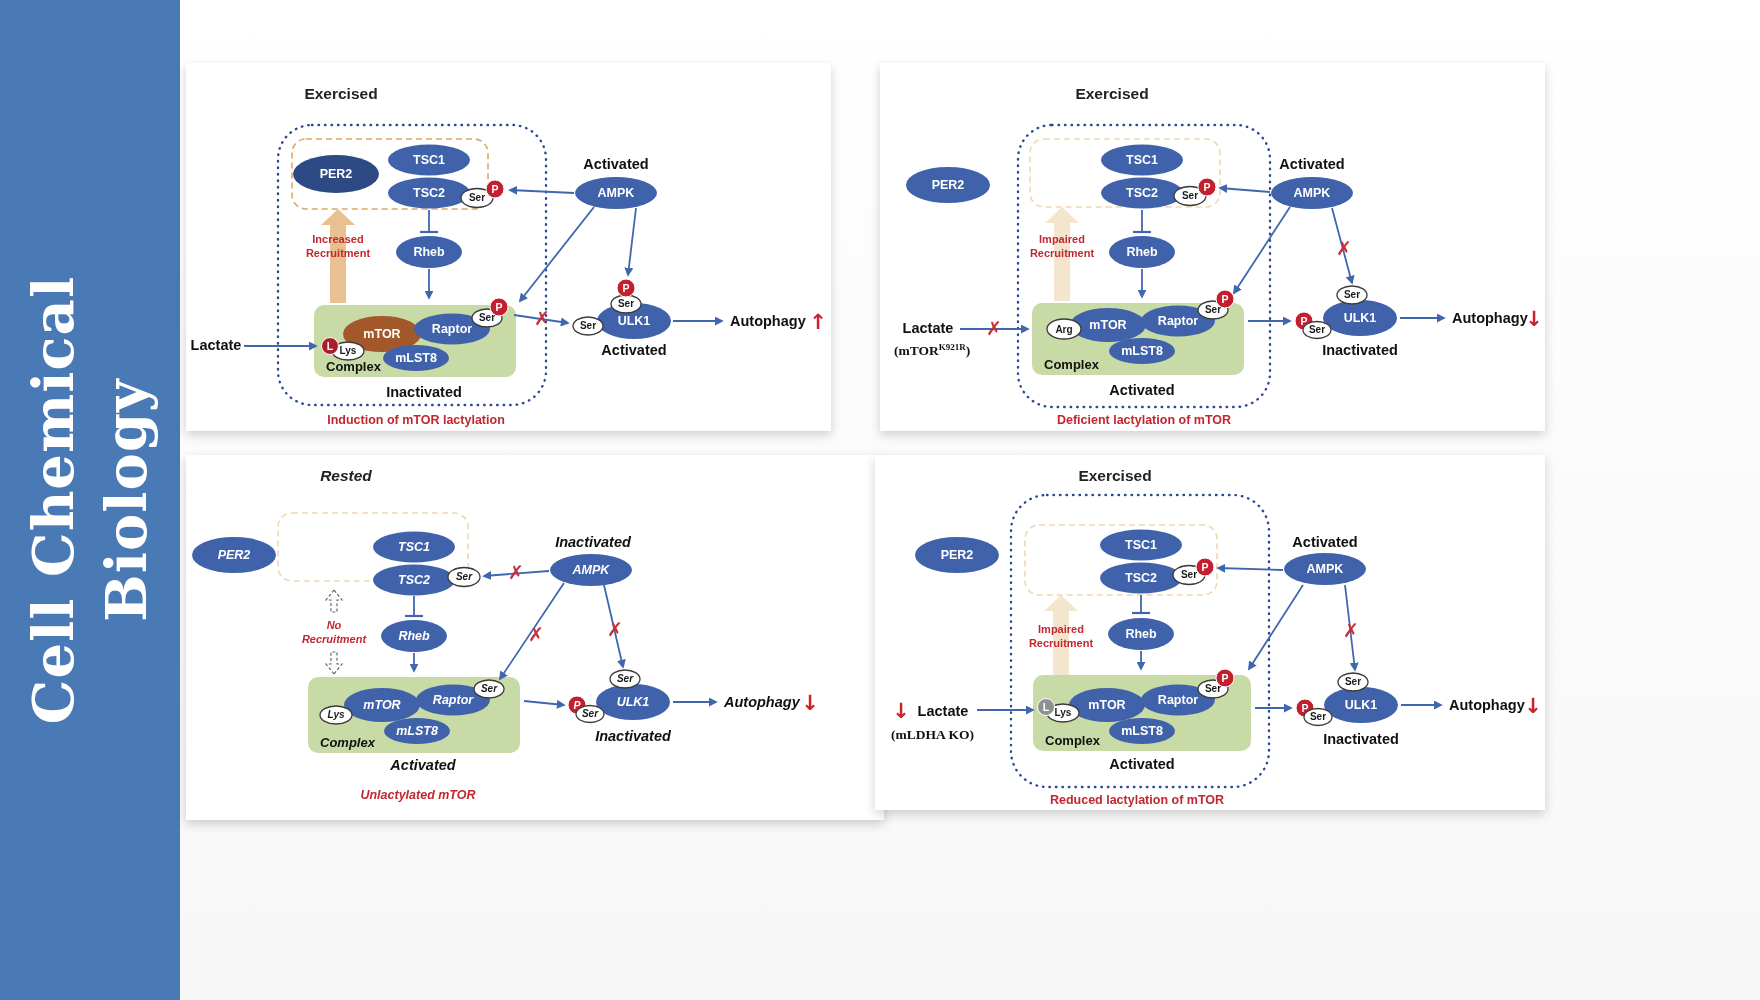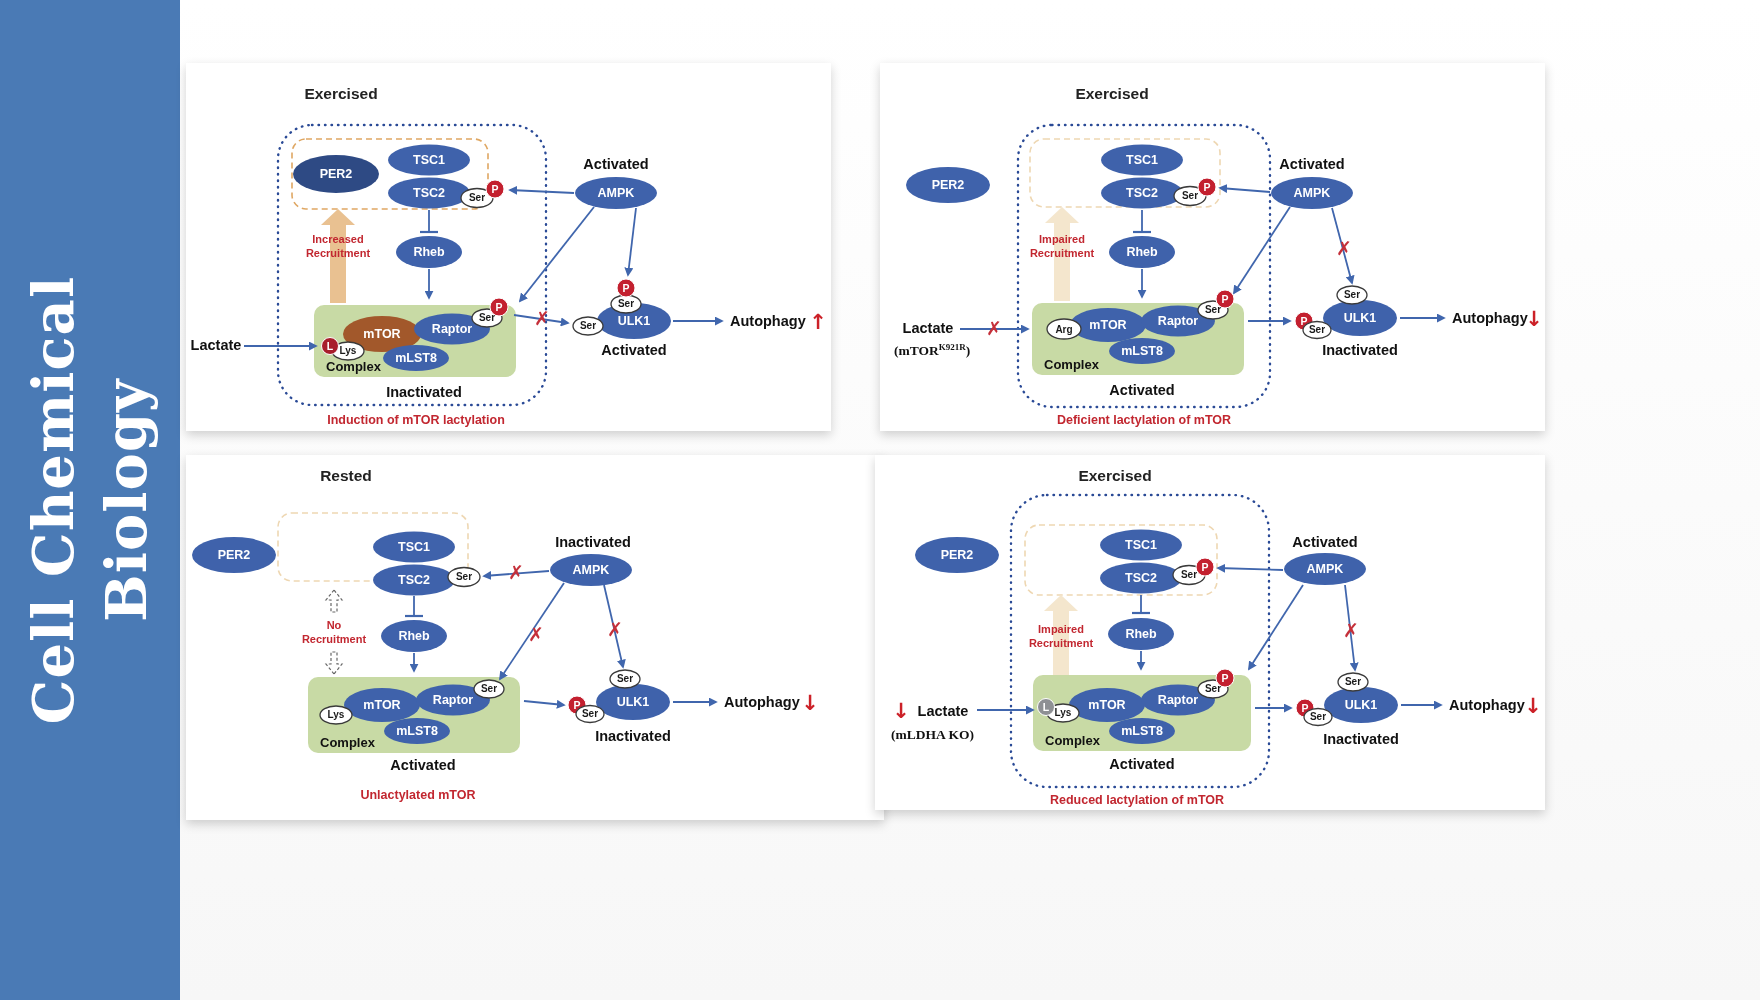--- a/index.html
+++ b/index.html
@@ -263,21 +263,21 @@
         <text x="480" y="292" class="state-label">Inactivated</text>
       </g>
 
       <text x="572" y="260" class="plain-label">Autophagy</text>
       <text x="654" y="263" class="dir-icon">↓</text>
 
       <text x="264" y="361" class="red-caption">Deficient lactylation of mTOR</text>
     </svg>
   </section>
 
-  <section class="panel" style="left:186px;top:455px;width:698px;height:365px;">
+  <section class="panel" style="left:186px;top:455px;width:698px;height:365px;font-style:italic;">
     <svg width="645" height="365" viewBox="0 0 645 365">
       <defs>
         <marker id="ah3" viewBox="0 0 10 10" refX="8" refY="5" markerWidth="9" markerHeight="9" orient="auto-start-reverse" markerUnits="userSpaceOnUse">
           <path d="M0,0 L10,5 L0,10 Z" fill="#4066ad"></path>
         </marker>
       </defs>
 
       <text x="160" y="26" class="title-label">Rested</text>
 
       <rect x="92" y="58" width="190" height="68" rx="14" class="orange-dashed faded"></rect>

